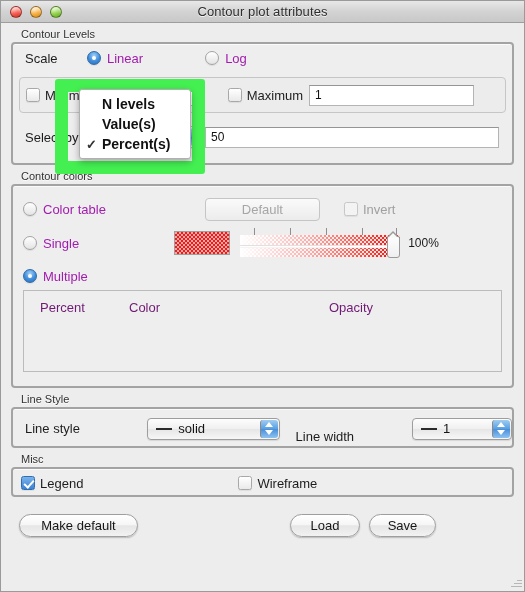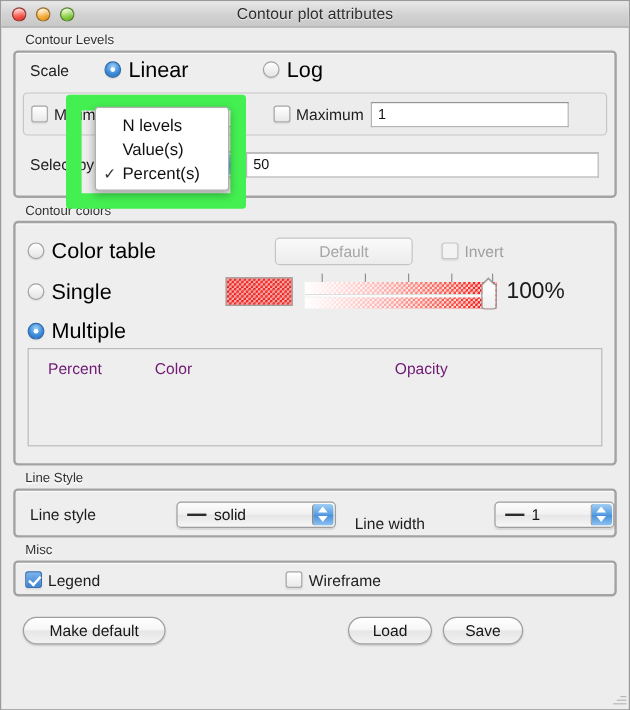--- a/index.html
+++ b/index.html
@@ -75,21 +75,21 @@
   }
   .radio.on {
     background: radial-gradient(circle at 50% 30%, #9ed0f7 0%, #3f8ddb 55%, #2b6cb8 100%);
     border-color: #2d6aa8;
   }
   .radio.on::after {
     content: ""; position: absolute;
     left: 4px; top: 4px; width: 4px; height: 4px;
     border-radius: 50%; background: #ffffff;
   }
-  .radiolbl { font-size: 18px; color: #000000; margin-left: 6px; }
+  .radiolbl { font-size: 13px; color: #a21caf; margin-left: 6px; }
 
   
   .cbox {
     width: 14px; height: 14px; border-radius: 2.5px;
     background: linear-gradient(to bottom, #ffffff 0%, #e9e9e9 100%);
     border: 1px solid #a8a8a8; flex: none; position: relative;
     box-shadow: 0 1px 1px rgba(0,0,0,.07);
   }
   .cbox.on {
     background: linear-gradient(to bottom, #7ab4ec 0%, #3c82d3 100%);
@@ -166,21 +166,21 @@
     width: 0; height: 0;
     border-left: 6.5px solid transparent; border-right: 6.5px solid transparent;
     border-bottom: 6px solid #9a9a9a;
   }
   .opac .knob::after {
     content: ""; position: absolute; left: 0px; top: -4px;
     width: 0; height: 0;
     border-left: 5.5px solid transparent; border-right: 5.5px solid transparent;
     border-bottom: 5px solid #f9f9f9;
   }
-  .pct { font-size: 19px; color: #1a1a1a; margin-left: 8px; }
+  .pct { font-size: 12px; color: #1a1a1a; margin-left: 8px; }
 
   
   .tbl {
     border: 1px solid #bbbbbb; background: #eeeeee;
     height: 82px; position: relative;
   }
   .tbl .hdr { display: flex; padding: 9px 0 0 0; font-size: 13px; color: #701a75; }
 
   
   .popup {
@@ -225,20 +225,21 @@
     pointer-events: none;
   }
   .menu {
     position: absolute;
     background: #ffffff;
     border: 1px solid #b0b0b0;
     border-radius: 3px;
     box-shadow: 0 3px 7px rgba(0,0,0,.3);
     z-index: 60;
     padding: 4px 0;
+    font-weight: bold;
   }
   .menuitem {
     display: flex; align-items: center;
     height: 20px; font-size: 14px; color: #111;
     padding-left: 6px; padding-right: 18px;
     white-space: nowrap;
   }
   .menuitem .tick { width: 16px; font-size: 13px; color: #333; flex: none; }
 
   .label { font-size: 13px; color: #1d1d1d; }

